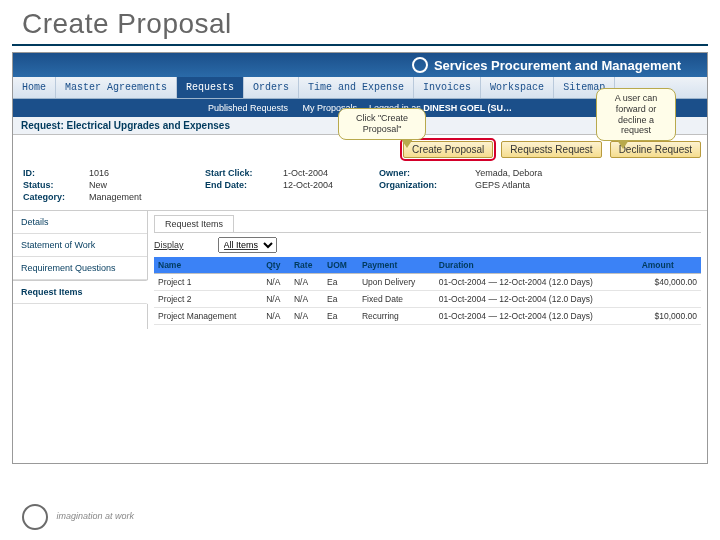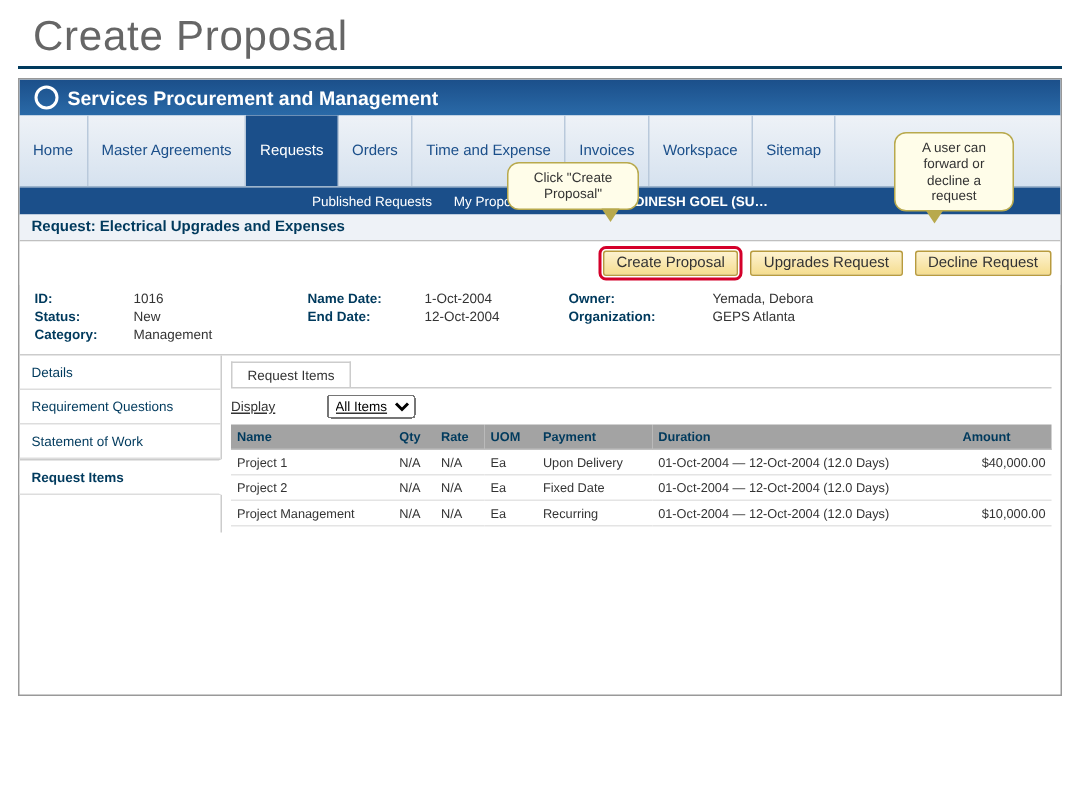--- a/index.html
+++ b/index.html
@@ -1,43 +1,43 @@
 <!DOCTYPE html>
 <html><head>
 <meta charset="utf-8">
 <style>
   * { box-sizing: border-box; margin: 0; padding: 0; }
   body { font-family: Arial, Helvetica, sans-serif; width: 720px; height: 540px; background: #fff; color: #333; position: relative; }
   .slide-title { font-size: 28px; font-weight: 300; color: #666; padding: 8px 22px 4px; letter-spacing: 0.5px; }
   .title-underline { border-bottom: 2px solid #003a5d; margin: 0 12px 6px 12px; }
   .app-frame { border: 1px solid #999; margin: 0 12px; height: 412px; overflow: hidden; background: #fff; font-size: 10px; position: relative; }
-  .banner { background: linear-gradient(#1b4f8a,#2a6aa8); color: #fff; padding: 4px 10px; font-size: 13px; font-weight: bold; display: flex; align-items: center; gap: 6px; }
+  .banner { background: linear-gradient(#1b4f8a,#2a6aa8); color: #fff; padding: 4px 26px; font-size: 13px; font-weight: bold; display: flex; align-items: center; gap: 6px; justify-content: flex-end; }
   .banner .logo { width: 16px; height: 16px; border: 2px solid #fff; border-radius: 50%; position: relative; }
   .main-nav { background: linear-gradient(#eef2f7,#d6e2ef); border-bottom: 1px solid #9cb4cc; display: flex; font-size: 10px; }
-  .main-nav .nav-item { padding: 18px 9px; border-right: 1px solid #b9c9db; cursor: pointer; color: #1b4f8a; }
+  .main-nav .nav-item { padding: 5px 9px; border-right: 1px solid #b9c9db; cursor: pointer; color: #1b4f8a; font-family: Liberation Mono, monospace; }
   .main-nav .nav-item.active { background: #1b4f8a; color: #fff; }
   .sub-nav { background: #1b4f8a; color: #fff; display: flex; justify-content: center; align-items: center; font-size: 9px; padding: 2px 8px; height: 18px; }
   .sub-nav-left span { margin-right: 12px; cursor: pointer; }
   .page-bar { background: #eef2f7; border-bottom: 1px solid #c0c0c0; padding: 3px 8px; font-size: 10px; color: #003a5d; font-weight: bold; }
   .action-row { display: flex; justify-content: flex-end; gap: 8px; padding: 6px; background: #fff; }
   .btn { background: linear-gradient(#fdf2d0,#f5dd8f); border: 1px solid #b89b3e; padding: 2px 8px; font-size: 10px; border-radius: 2px; cursor: pointer; color: #333; }
   .btn.highlight { outline: 2px solid #d4002a; outline-offset: 1px; }
   .info-grid { display: grid; grid-template-columns: 60px 110px 72px 90px 90px 1fr; gap: 2px 6px; padding: 4px 10px 8px; font-size: 9px; border-bottom: 1px solid #ccc; }
   .info-grid .k { color: #003a5d; font-weight: bold; }
   .body-split { display: flex; }
   .side-tabs { width: 135px; border-right: 1px solid #ccc; font-size: 9px; }
   .side-tabs div { padding: 6px 8px; border-bottom: 1px solid #ddd; cursor: pointer; color: #003a5d; }
   .side-tabs div.active { background: #fff; font-weight: bold; border-right: 2px solid #fff; margin-right: -1px; position: relative; border-top: 1px solid #ccc; }
   .content { flex: 1; padding: 4px 6px; font-size: 9px; }
   .tab-strip { display: flex; border-bottom: 1px solid #ccc; margin-bottom: 4px; }
   .tab-strip .tab { padding: 3px 10px; border: 1px solid #ccc; border-bottom: none; background: #fff; font-size: 9px; cursor: pointer; }
   .display-row { margin: 4px 0; display: flex; align-items: center; gap: 6px; font-size: 9px; text-decoration: underline; }
   .display-row select { font-size: 9px; padding: 1px; margin-left: 28px; }
   table.items { width: 100%; border-collapse: collapse; font-size: 8.5px; }
-  table.items th { text-align: left; background: #a3a3a3; padding: 3px 4px; border-bottom: 1px solid #c0c0c0; color: #003a5d; font-weight: bold; }
+  table.items th { text-align: left; background: #3b82f6; padding: 3px 4px; border-bottom: 1px solid #c0c0c0; color: #003a5d; font-weight: bold; }
   table.items td { padding: 3px 4px; border-bottom: 1px solid #e4e4e4; }
   .callout { position: absolute; background: #fffde9; border: 1px solid #b8a94d; border-radius: 8px; padding: 4px 8px; font-size: 9px; text-align: center; color: #333; line-height: 1.2; z-index: 20; }
   .callout.c1 { top: 108px; left: 338px; width: 88px; }
   .callout.c2 { top: 88px; right: 44px; width: 80px; }
   .callout::after { content: ""; position: absolute; width: 0; height: 0; }
   .callout.c1::after { bottom: -9px; right: 12px; border-left: 6px solid transparent; border-right: 6px solid transparent; border-top: 9px solid #b8a94d; }
   .callout.c2::after { bottom: -9px; left: 20px; border-left: 6px solid transparent; border-right: 6px solid transparent; border-top: 9px solid #b8a94d; }
   .footer { position: absolute; bottom: 10px; left: 0; right: 0; display: flex; justify-content: space-between; align-items: flex-end; padding: 0 22px; font-size: 9px; color: #666; }
   .ge-logo { width: 26px; height: 26px; border: 2px solid #6b6b6b; border-radius: 50%; display: inline-block; vertical-align: middle; }
   .footer-right { text-align: right; line-height: 1.3; }
@@ -73,28 +73,28 @@
     <div>
       <span>Logged in as</span>
       <b>DINESH GOEL (SU…</b>
     </div>
   </div>
 
   <div class="page-bar">Request: Electrical Upgrades and Expenses</div>
 
   <div class="action-row">
     <button class="btn highlight">Create Proposal</button>
-    <button class="btn">Upgrades Request</button>
+    <button class="btn">Requests Request</button>
     <button class="btn">Decline Request</button>
   </div>
 
   <div class="info-grid">
     <span class="k">ID:</span>
     <span>1016</span>
-    <span class="k">Name Date:</span>
+    <span class="k">Start Click:</span>
     <span>1-Oct-2004</span>
     <span class="k">Owner:</span>
     <span>Yemada, Debora</span>
 
     <span class="k">Status:</span>
     <span>New</span>
     <span class="k">End Date:</span>
     <span>12-Oct-2004</span>
     <span class="k">Organization:</span>
     <span>GEPS Atlanta</span>
@@ -103,22 +103,22 @@
     <span>Management</span>
     <span></span>
       <span></span>
       <span></span>
       <span></span>
   </div>
 
   <div class="body-split">
     <div class="side-tabs">
       <div>Details</div>
+      <div>Statement of Work</div>
       <div>Requirement Questions</div>
-      <div>Statement of Work</div>
       <div class="active">Request Items</div>
     </div>
     <div class="content">
       <div class="tab-strip">
         <div class="tab">Request Items</div>
       </div>
       <div class="display-row">
         <span>Display</span>
         <select>
           <option>All Items</option>
@@ -167,13 +167,17 @@
         </tbody>
       </table>
     </div>
   </div>
 </div>
 
 <div class="callout c1">Click "Create Proposal"</div>
 <div class="callout c2">A user can forward or decline a request</div>
 
 <div class="footer">
+  <div>
+    <span class="ge-logo"></span>
+    <span style="font-style:italic;color:#888;margin-left:6px">imagination at work</span>
+  </div>
 </div>
 
 </body></html>

